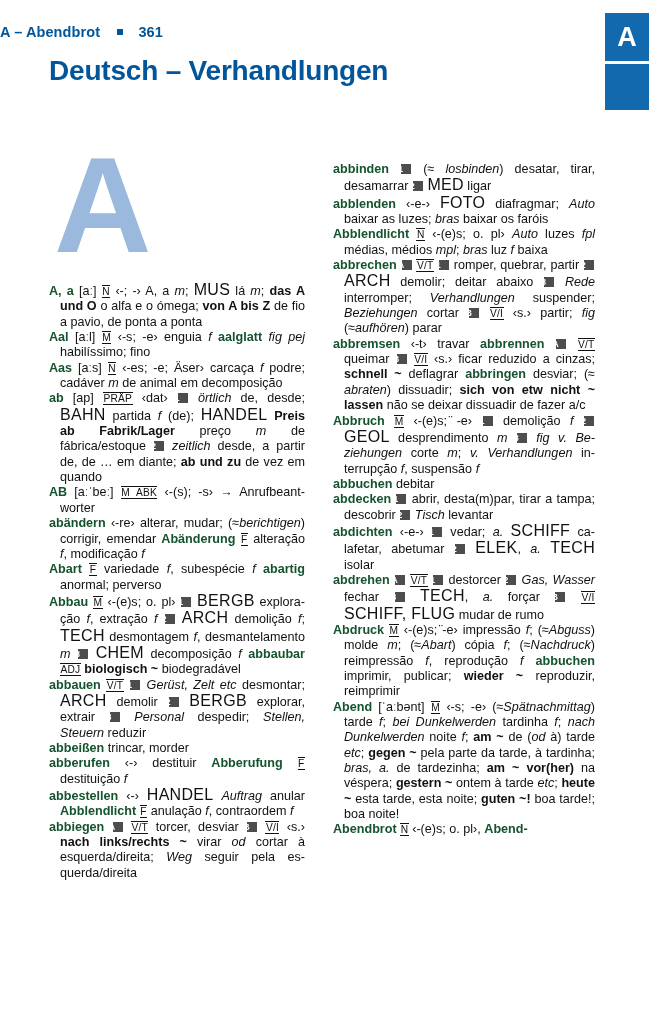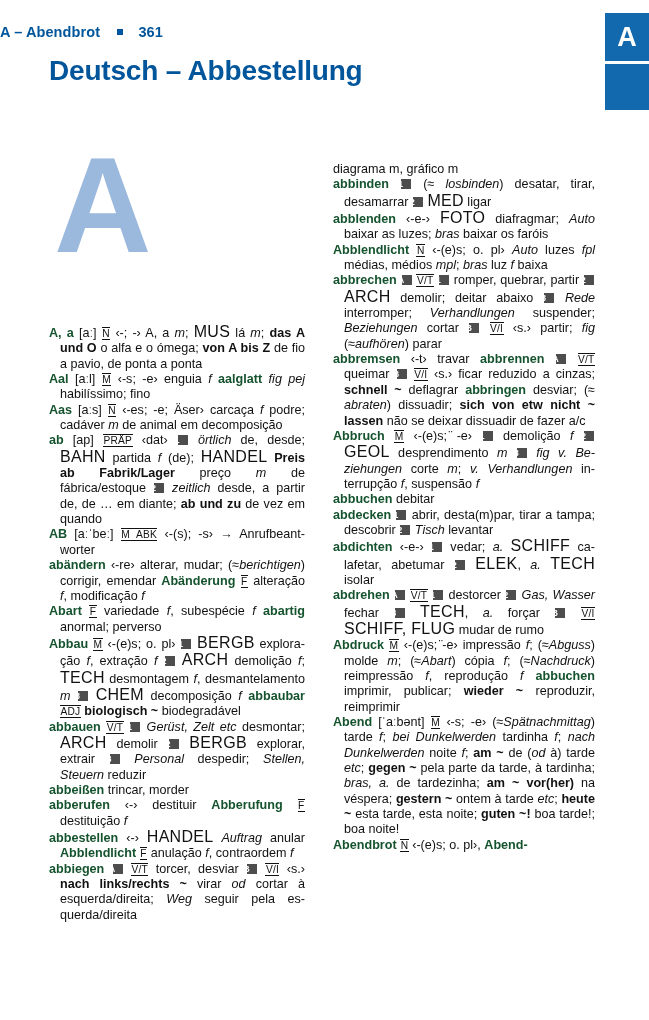--- a/index.html
+++ b/index.html
@@ -103,21 +103,20 @@
     line-height: 15.35px;
     text-align: justify;
     text-justify: inter-word;
     hyphens: manual;
     color: #111111;
   }
   .col-left {
     left: 49px;
     top: 282px;
     width: 256px;
-    margin-top: 42px;
   }
   .col-right {
     left: 333px;
     width: 262px;
   }
 
   .entry {
     margin: 0 0 0 0;
     padding: 0;
     text-indent: 0;
@@ -191,21 +190,21 @@
   <span class="rh-title">A – Abendbrot</span>
   <span class="rh-sep"></span>
   <span class="rh-page">361</span>
 </div>
 
 <div class="thumb-tab">
   <span class="thumb-tab-letter">A</span>
 </div>
 <div class="thumb-tab-below"></div>
 
-<div class="page-title">Deutsch – Abbestellung</div>
+<div class="page-title">Deutsch – Verhandlungen</div>
 
 <div class="giant-letter">A</div>
 
 <div class="col col-left">
 
   <p class="entry hang">
     <span class="hw">A, a</span>
     <span class="ph">[aː]</span>
     <span class="gram">N</span>
     <span class="ang">‹-; -›</span>
@@ -289,21 +288,20 @@
   <p class="entry hang">
     <span class="hw">abbiegen</span>
     <span class="sub">A</span> <span class="gram">V/T</span> torcer, desviar <span class="sub">B</span> <span class="gram">V/I</span> ‹s.› <span class="de">nach links/rechts ~</span> virar <span class="it">od</span> cortar à esquerda/direita; <span class="it">Weg</span> seguir pela es­querda/direita
   </p>
 
 
 </div>
 
 <div class="col col-right">
 
-  <p class="entry cont">diagrama m, gráfico m</p>
 
   <p class="entry hang">
     <span class="hw">abbinden</span>
     <span class="sense">1</span> (≈ <span class="it">losbinden</span>) desatar, tirar, desamarrar <span class="sense">2</span> <span class="sc">med</span> ligar
   </p>
 
   <p class="entry hang">
     <span class="hw">abblenden</span>
     <span class="ang">‹-e-›</span>
     <span class="sc">foto</span> diafragmar; <span class="it">Auto</span> baixar as luzes; <span class="it">bras</span> baixar os faróis

